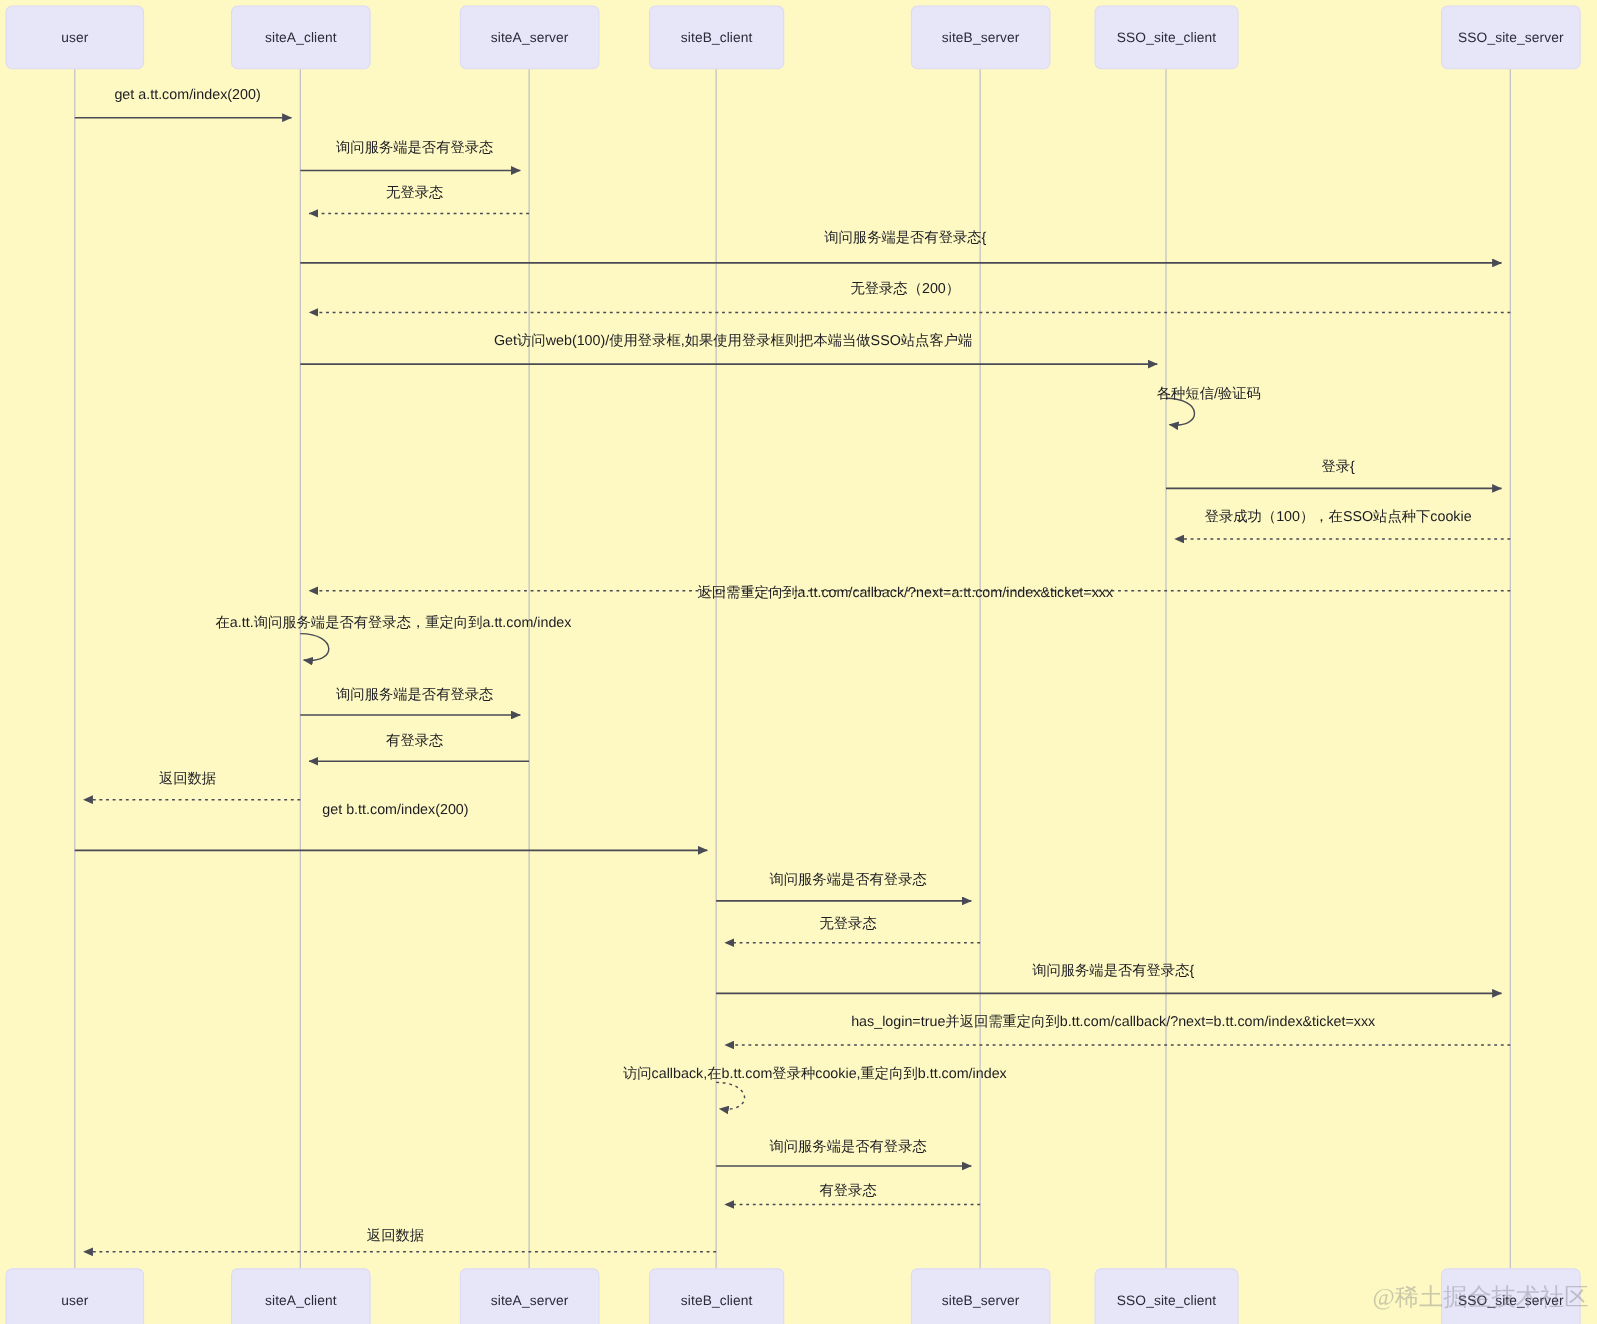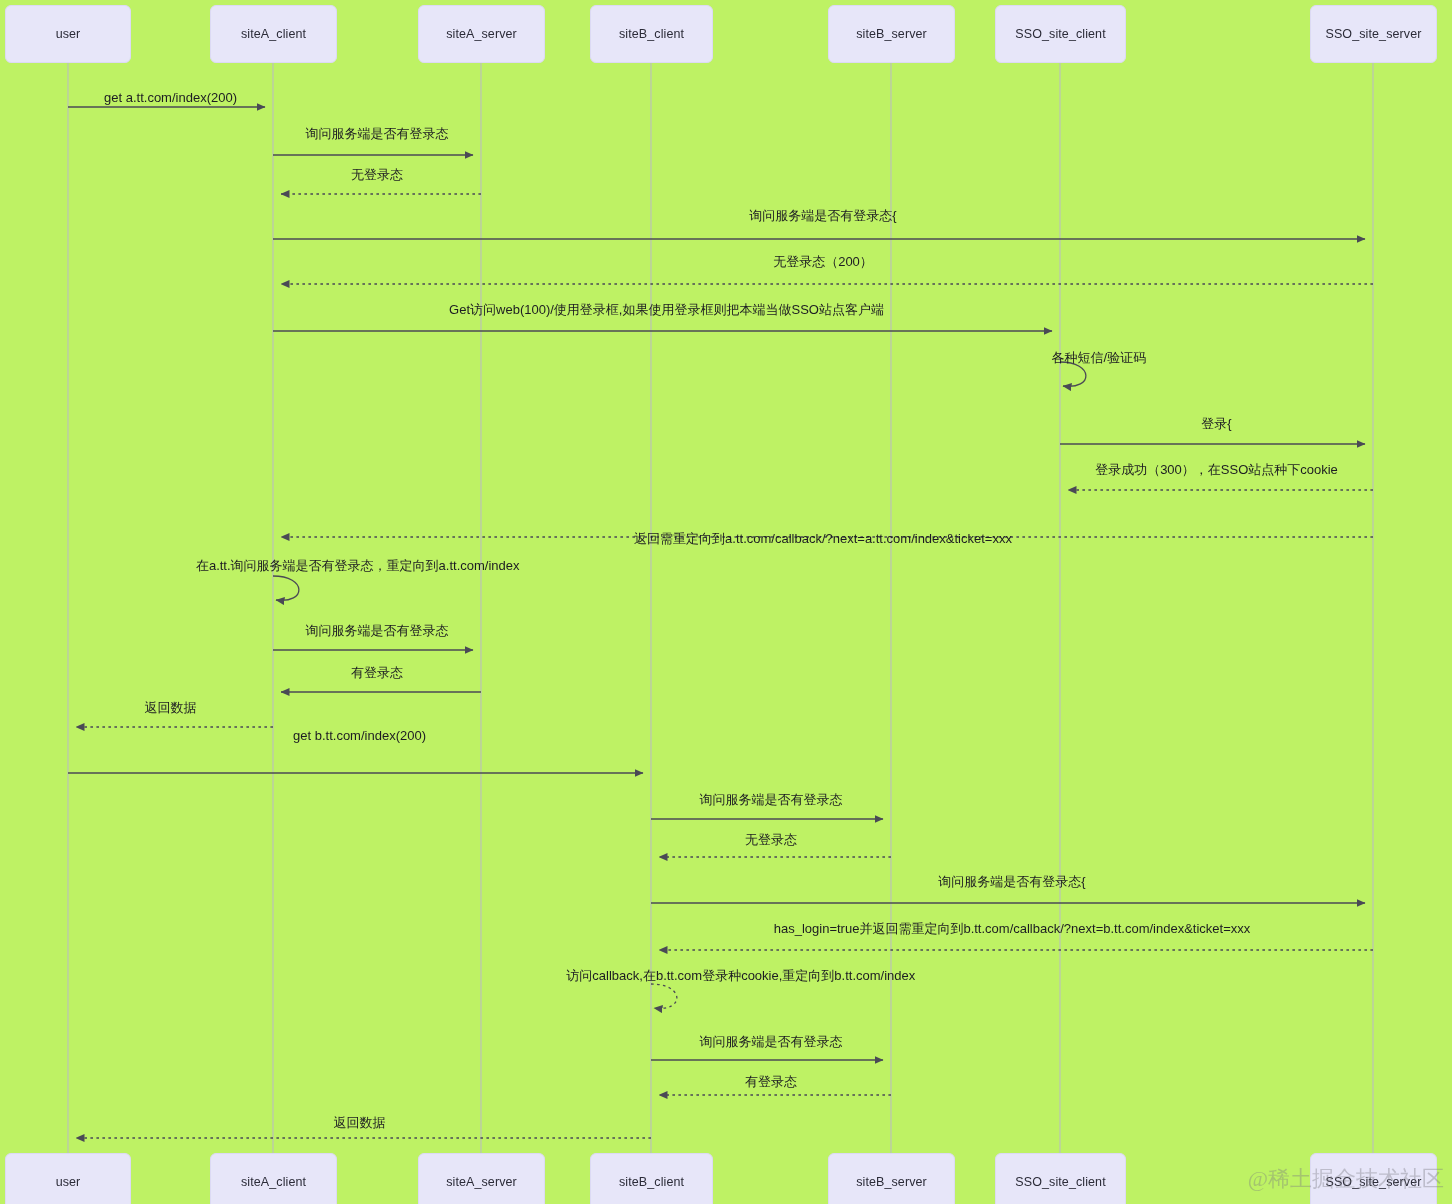--- a/index.html
+++ b/index.html
@@ -5,21 +5,21 @@
 <style>
   html,body{margin:0;padding:0;background:#ffffff;}
   body{
     font-family:"Liberation Sans","DejaVu Sans",sans-serif;
     -webkit-font-smoothing:antialiased;
   }
   #canvas{
     position:relative;
     width:1452px;
     height:1204px;
-    background:#bef264;
+    background:#fef9c3;
     overflow:hidden;
   }
   svg#diagram{
     position:absolute;
     left:0;top:0;
     width:1452px;
     height:1204px;
   }
   .lifeline-box{
     position:absolute;
@@ -145,29 +145,29 @@
         <span>siteB_server</span>
       </div>
       <div class="lifeline-box" style="left: 995px; top: 1153px; width: 131px; height: 58px;">
         <span>SSO_site_client</span>
       </div>
       <div class="lifeline-box" style="left: 1310px; top: 1153px; width: 127px; height: 58px;">
         <span>SSO_site_server</span>
       </div>
     </div>
   <div id="message-labels">
-      <div class="msg-label" style="left: 170.5px; top: 90px;">get a.tt.com/index(200)</div>
+      <div class="msg-label" style="left: 170.5px; top: 78px;">get a.tt.com/index(200)</div>
       <div class="msg-label" style="left: 377px; top: 125px;">询问服务端是否有登录态</div>
       <div class="msg-label" style="left: 377px; top: 166px;">无登录态</div>
       <div class="msg-label" style="left: 823px; top: 207px;">询问服务端是否有登录态{</div>
       <div class="msg-label" style="left: 823px; top: 253px;">无登录态（200）</div>
       <div class="msg-label" style="left: 666.5px; top: 301px;">Get访问web(100)/使用登录框,如果使用登录框则把本端当做SSO站点客户端</div>
       <div class="msg-label" style="transform: translateX(-30%); left: 1080px; top: 349px;">各种短信/验证码</div>
       <div class="msg-label" style="left: 1216.5px; top: 415px;">登录{</div>
-      <div class="msg-label" style="left: 1216.5px; top: 461px;">登录成功（300），在SSO站点种下cookie</div>
+      <div class="msg-label" style="left: 1216.5px; top: 461px;">登录成功（100），在SSO站点种下cookie</div>
       <div class="msg-label" style="left: 823px; top: 530px;">返回需重定向到a.tt.com/callback/?next=a.tt.com/index&amp;ticket=xxx</div>
       <div class="msg-label" style="transform: translateX(-30%); left: 293px; top: 557px;">在a.tt.询问服务端是否有登录态，重定向到a.tt.com/index</div>
       <div class="msg-label" style="left: 377px; top: 622px;">询问服务端是否有登录态</div>
       <div class="msg-label" style="left: 377px; top: 664px;">有登录态</div>
       <div class="msg-label" style="left: 170.5px; top: 699px;">返回数据</div>
       <div class="msg-label" style="left: 359.5px; top: 728px;">get b.tt.com/index(200)</div>
       <div class="msg-label" style="left: 771px; top: 791px;">询问服务端是否有登录态</div>
       <div class="msg-label" style="left: 771px; top: 831px;">无登录态</div>
       <div class="msg-label" style="left: 1012px; top: 873px;">询问服务端是否有登录态{</div>
       <div class="msg-label" style="left: 1012px; top: 920px;">has_login=true并返回需重定向到b.tt.com/callback/?next=b.tt.com/index&amp;ticket=xxx</div>

